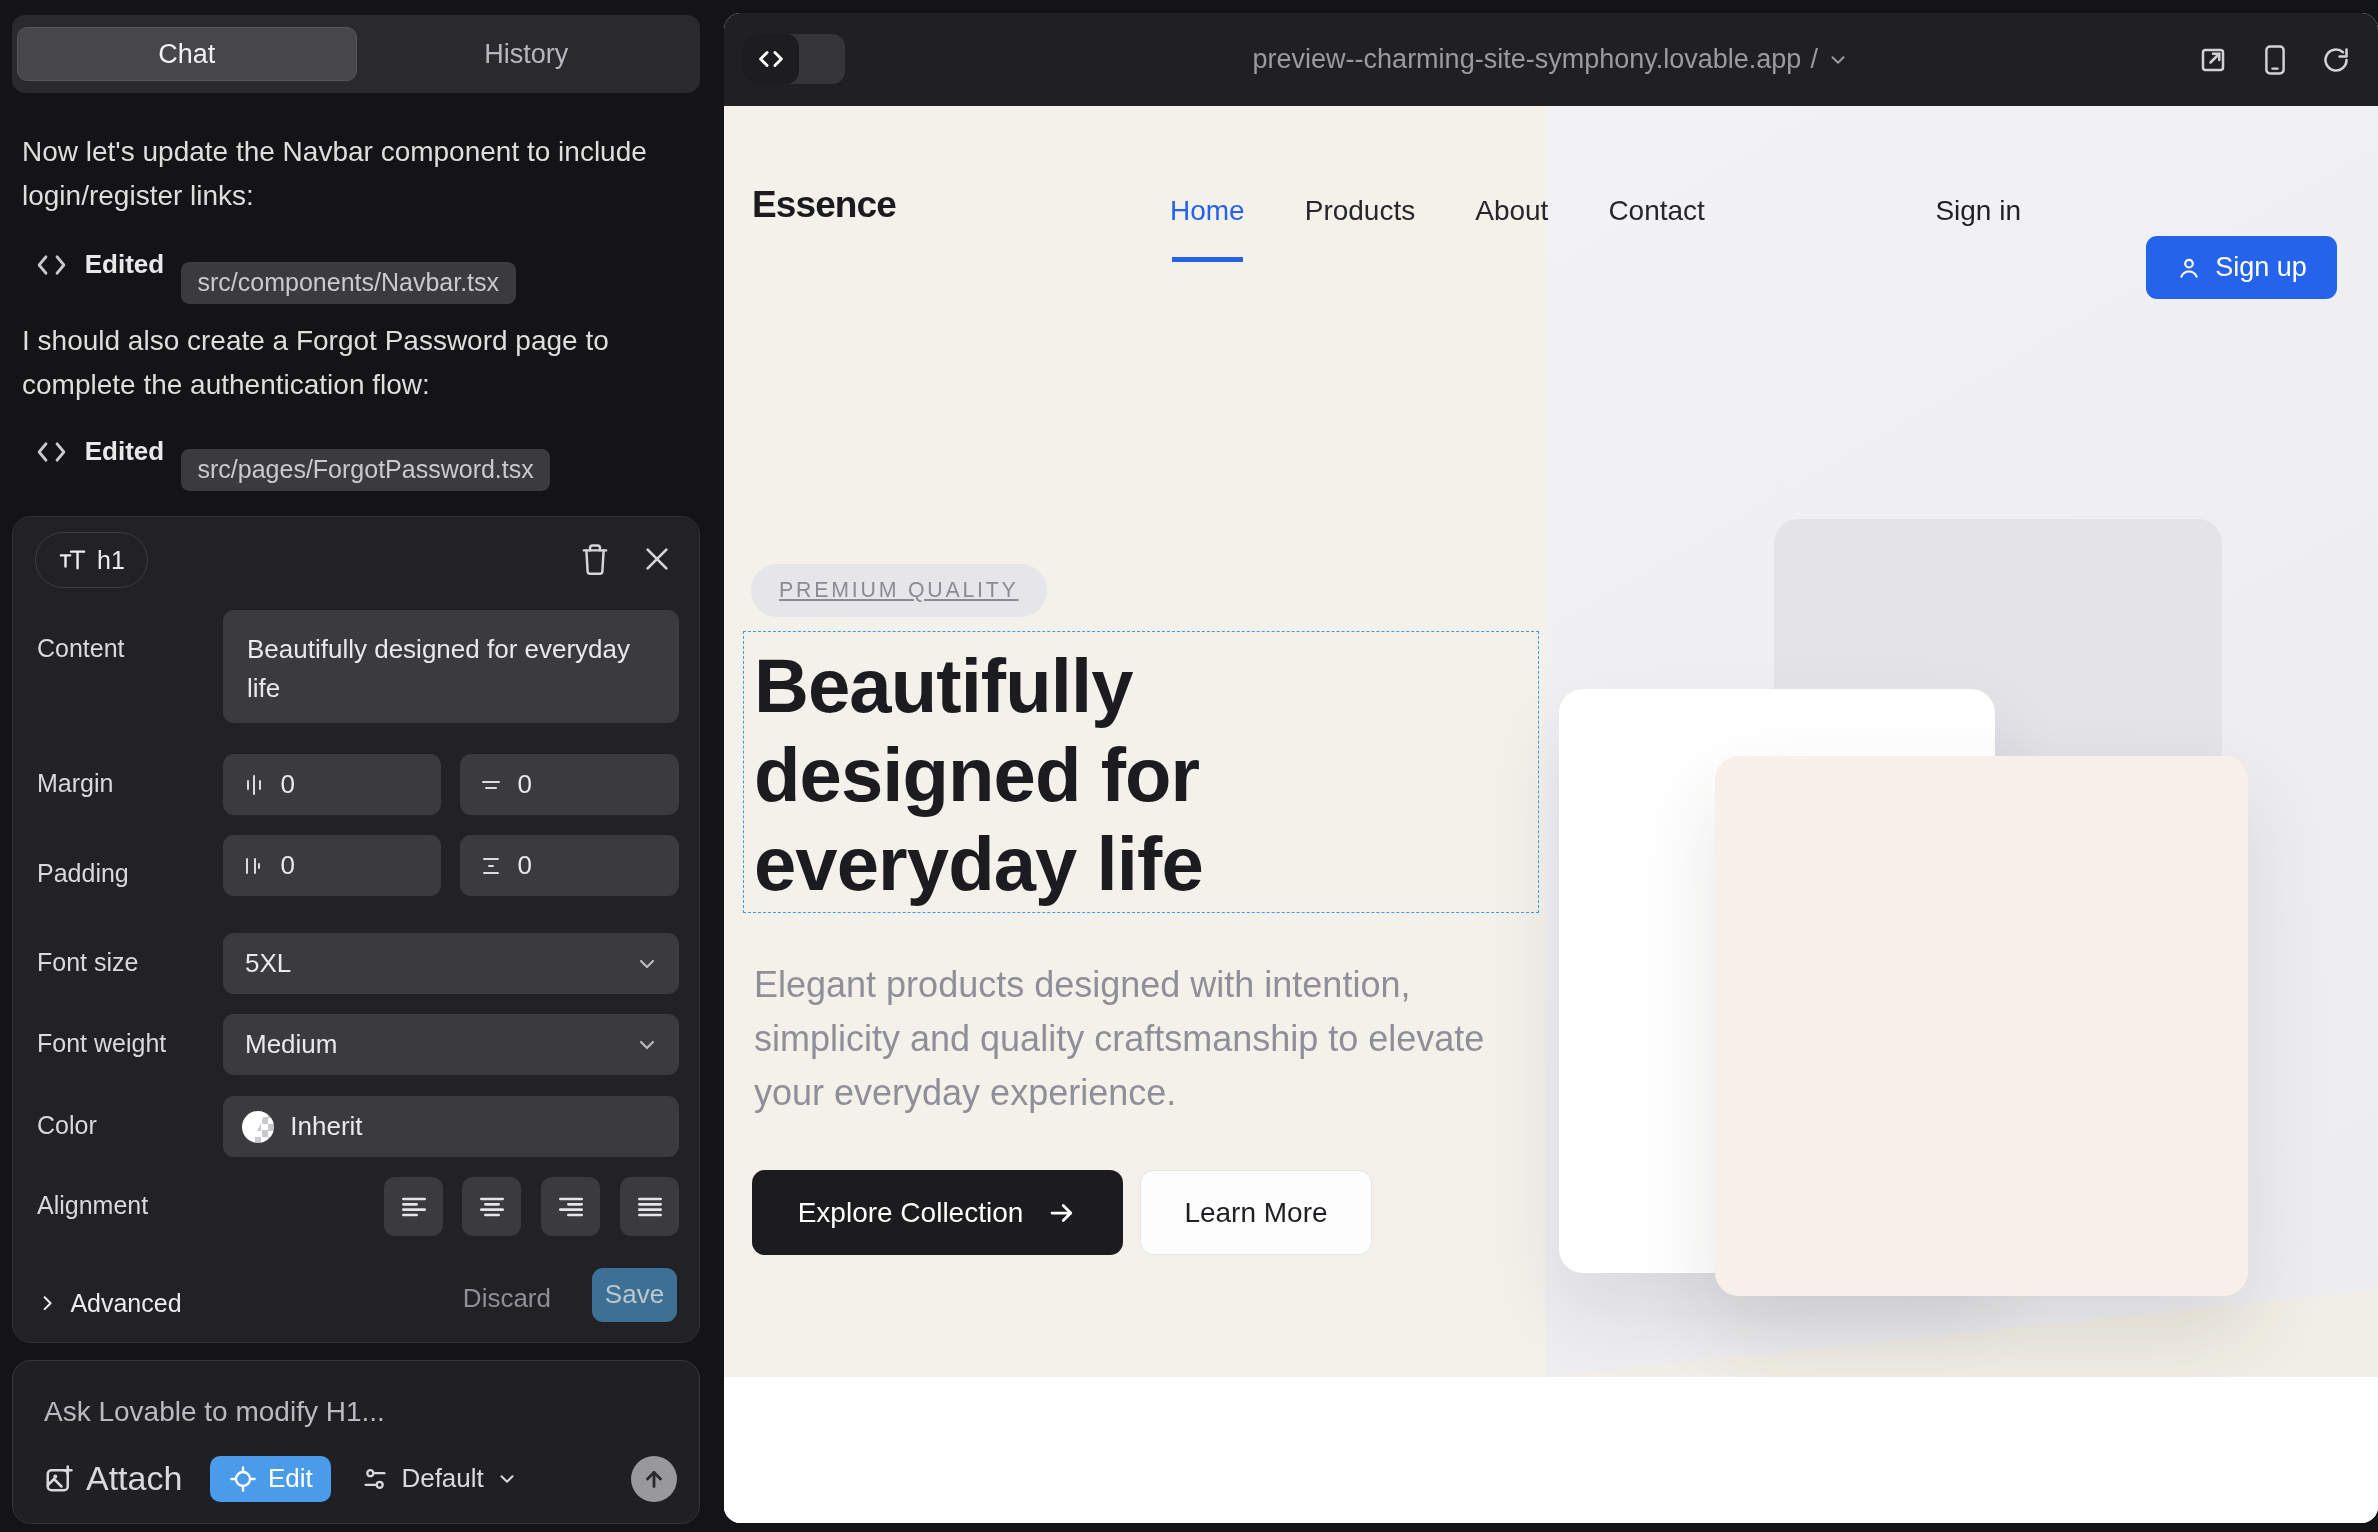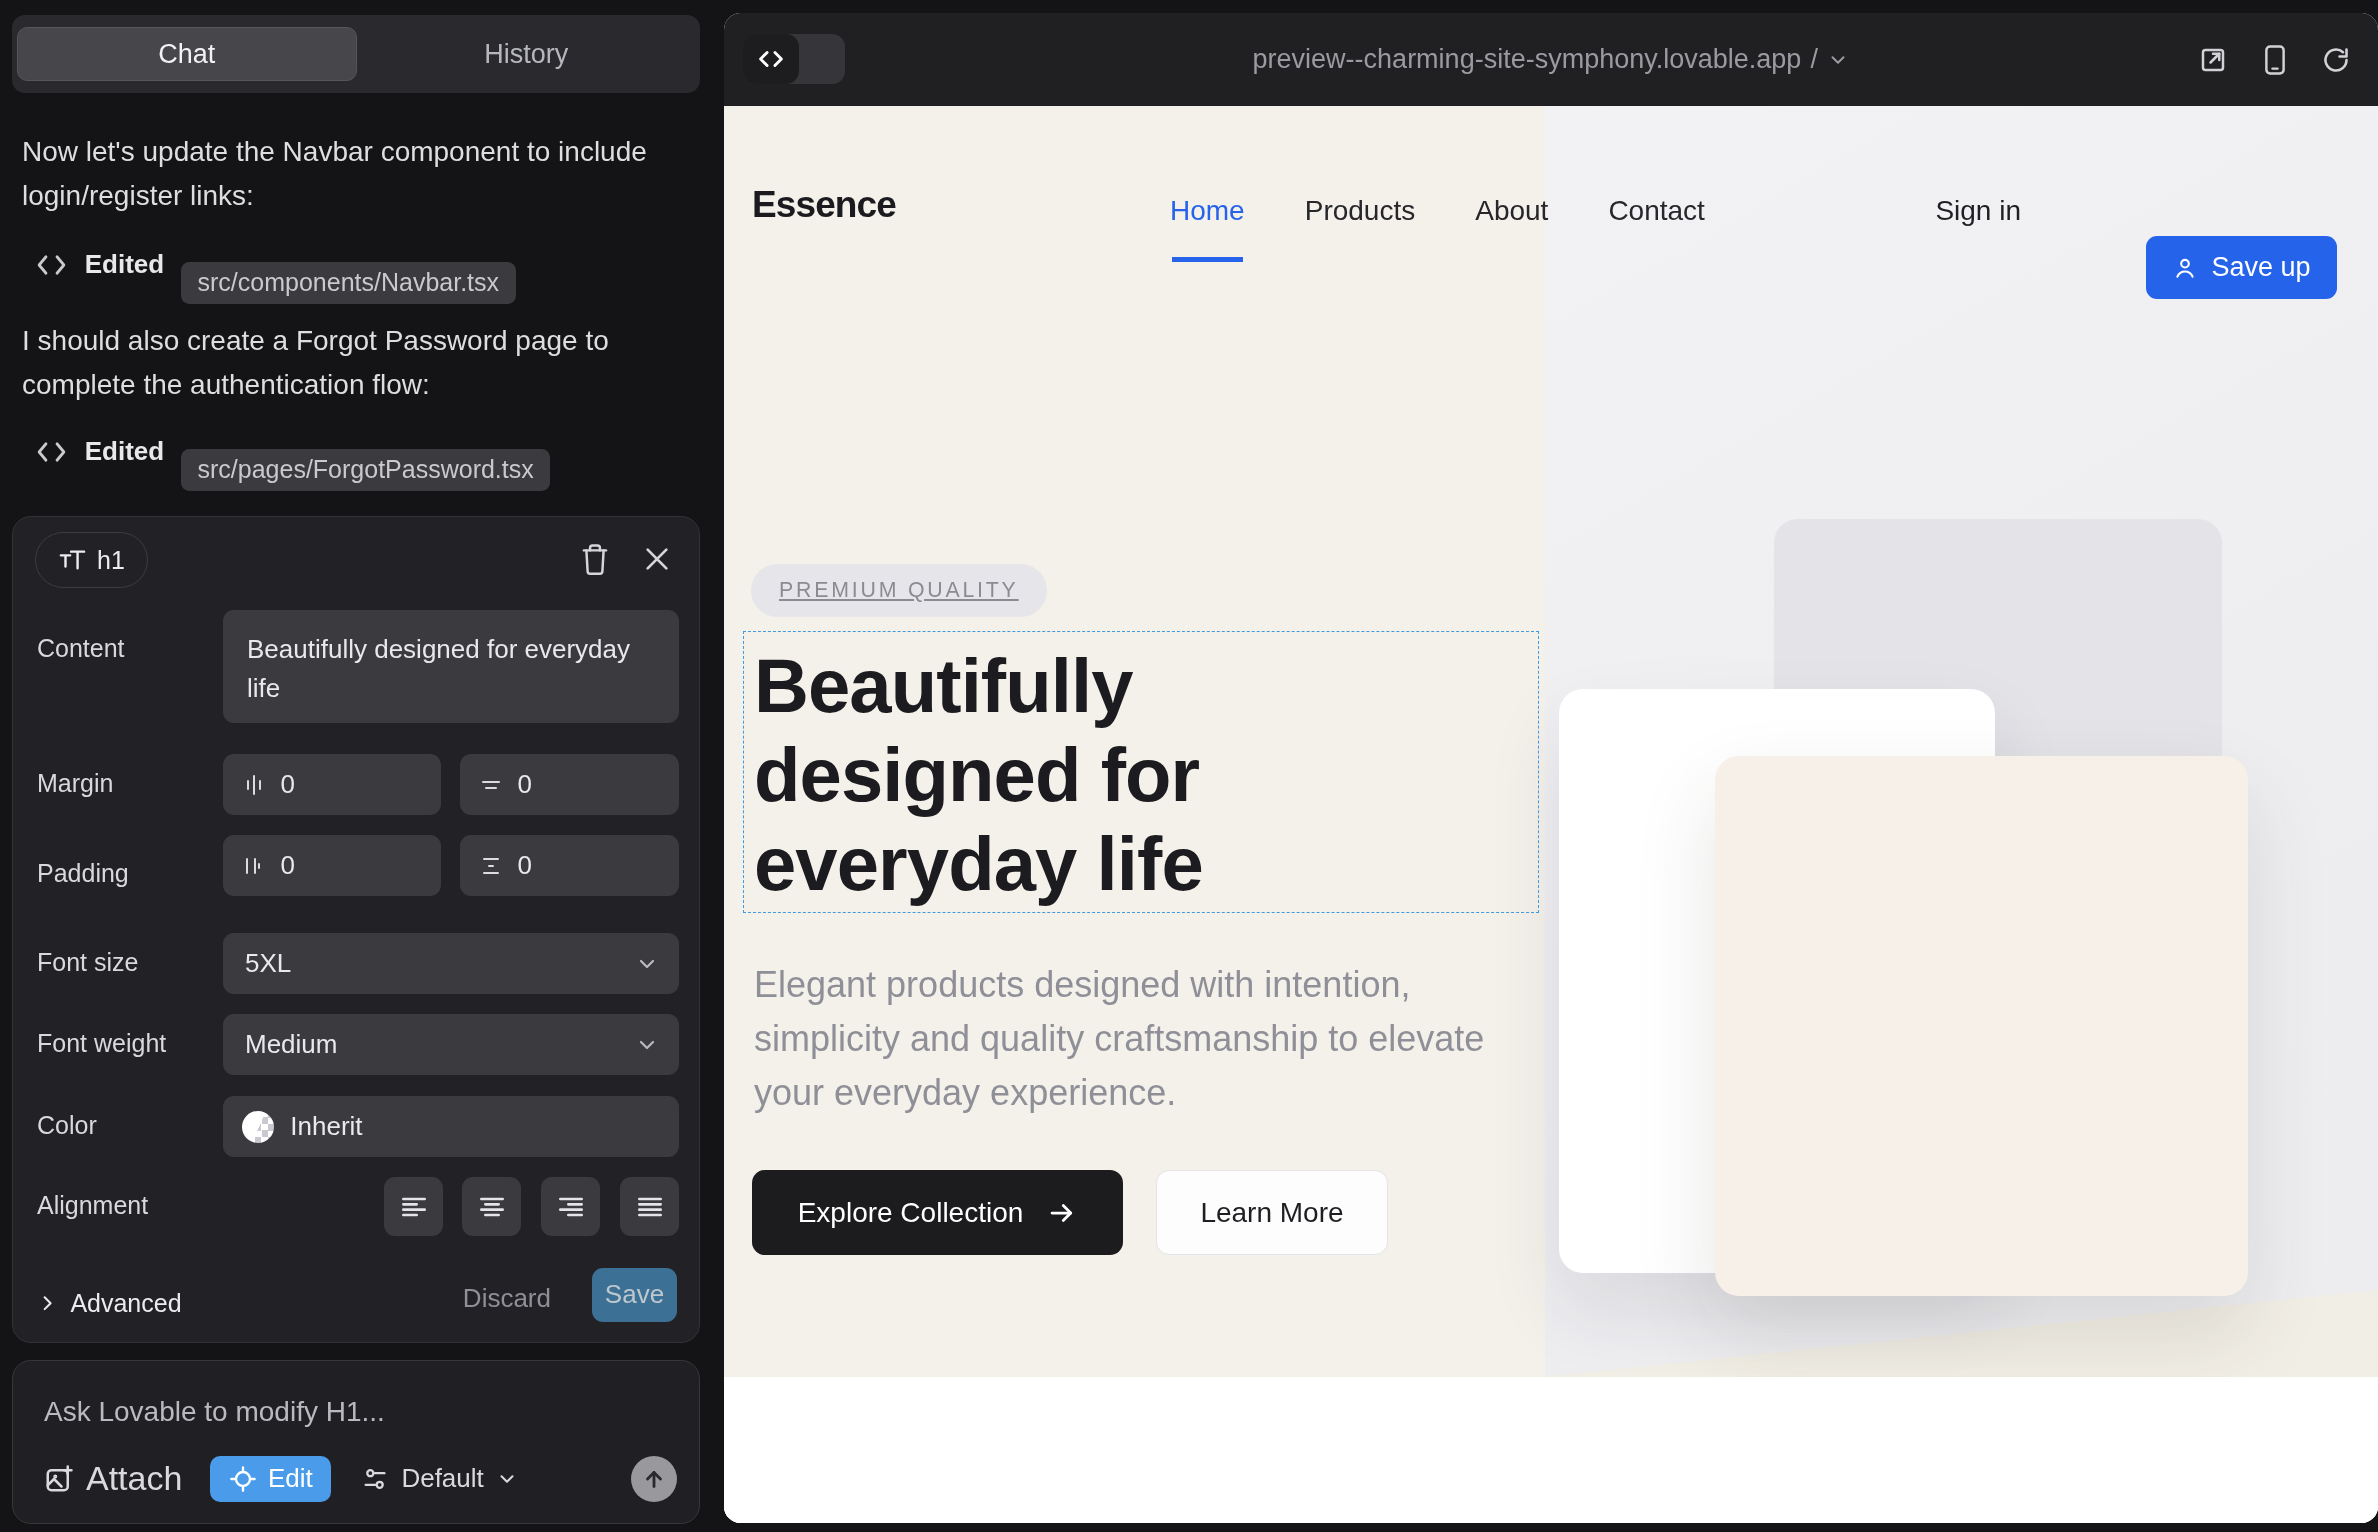--- a/index.html
+++ b/index.html
@@ -104,21 +104,21 @@
   .signup { position:absolute; right:41px; top:130px; width:191px; height:63px; background:#2563eb; border-radius:11px;
     display:flex; align-items:center; justify-content:center; gap:13px; color:#fff; font-size:27px; cursor:pointer; }
 
   .badge { position:absolute; left:27px; top:458px; height:53px; padding:0 28px; background:#e6e5ea; border-radius:927px;
     display:flex; align-items:center; font-size:21.3px; letter-spacing:2.8px; color:#8b8b93;text-decoration:underline; }
   .selection-box { position:absolute; left:18.6px; top:525px; width:796px; height:282px;
     border:1.9px dashed #3e9ae3; pointer-events:none; }
   .hero-h1 { position:absolute; left:30px; top:535px; font-size:76px; line-height:89px; font-weight:600;
     color:#1c1c20; letter-spacing:-0.9px; }
   .hero-p { position:absolute; left:30px; top:852px; width:742px; font-size:36px; line-height:54px; color:#8f8f98; }
-  .cta-row { position:absolute; left:28px; top:1064px; display:flex; gap:33px; }
+  .cta-row { position:absolute; left:28px; top:1064px; display:flex; gap:17px; }
   .cta-primary { width:371px; height:85px; background:#1c1c1f; border-radius:13px; display:flex; align-items:center;
     justify-content:center; gap:24px; color:#fff; font-size:28px; cursor:pointer; }
   .cta-secondary { width:232px; height:85px; background:#fdfdfd; border:1.9px solid #e4e4e8; border-radius:13px;
     display:flex; align-items:center; justify-content:center; color:#1f1f23; font-size:28px; cursor:pointer; }
 </style>
 </head>
 <body>
 
 <div class="stage">
 
@@ -389,21 +389,21 @@
             <span class="nav-link">Products</span>
             <span class="nav-link">About</span>
             <span class="nav-link">Contact</span>
           </div>
           <div class="signin">Sign in</div>
           <div class="signup">
             <svg width="26" height="26" viewBox="0 0 24 24" fill="none" stroke="#fff" stroke-width="2" stroke-linecap="round">
                 <circle cx="12" cy="8" r="3.5"></circle>
                 <path d="M5 20c1.3-3.2 3.9-4.8 7-4.8s5.7 1.6 7 4.8"></path>
               </svg>
-            <span>Save up</span>
+            <span>Sign up</span>
           </div>
         </div>
 
         <div class="badge">PREMIUM QUALITY</div>
 
         <div class="selection-box"></div>
         <h1 class="hero-h1">
           <div>Beautifully</div>
           <div>designed for</div>
           <div>everyday life</div>

